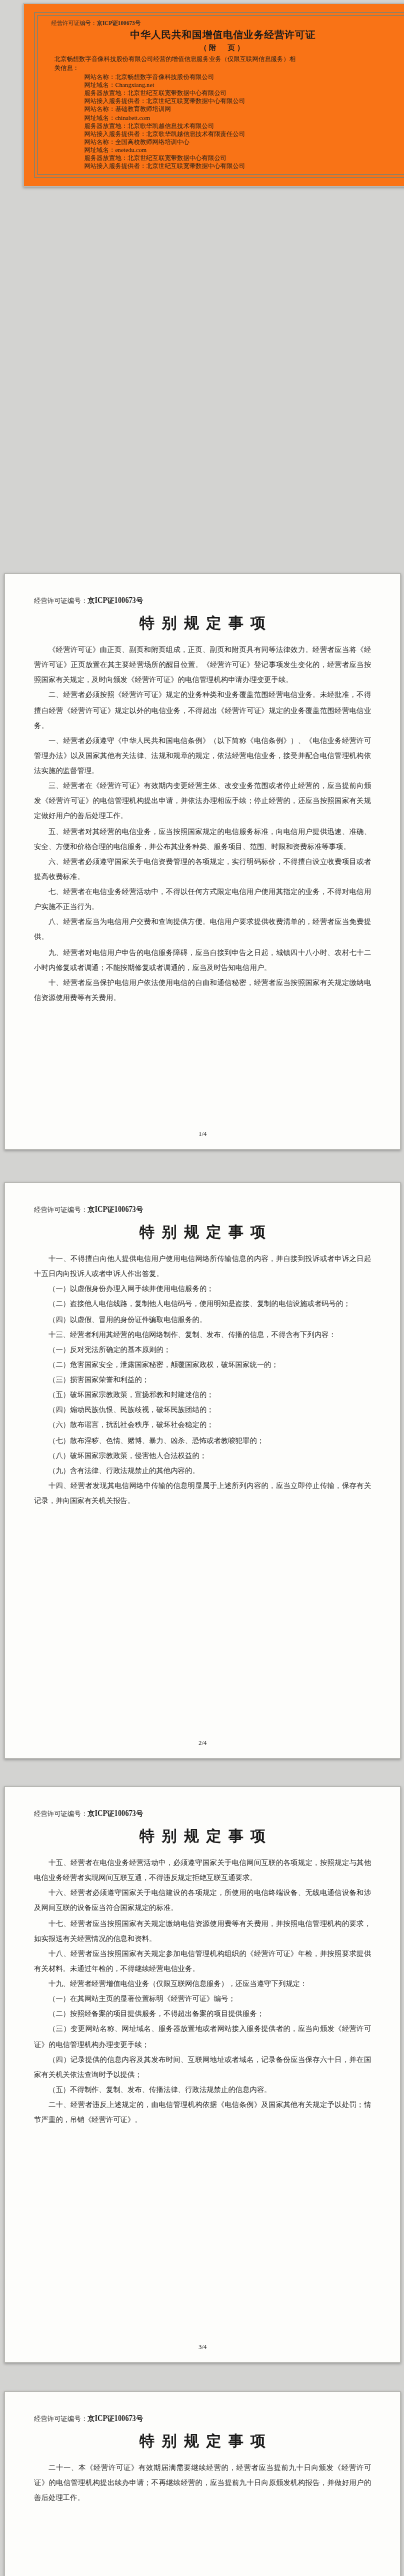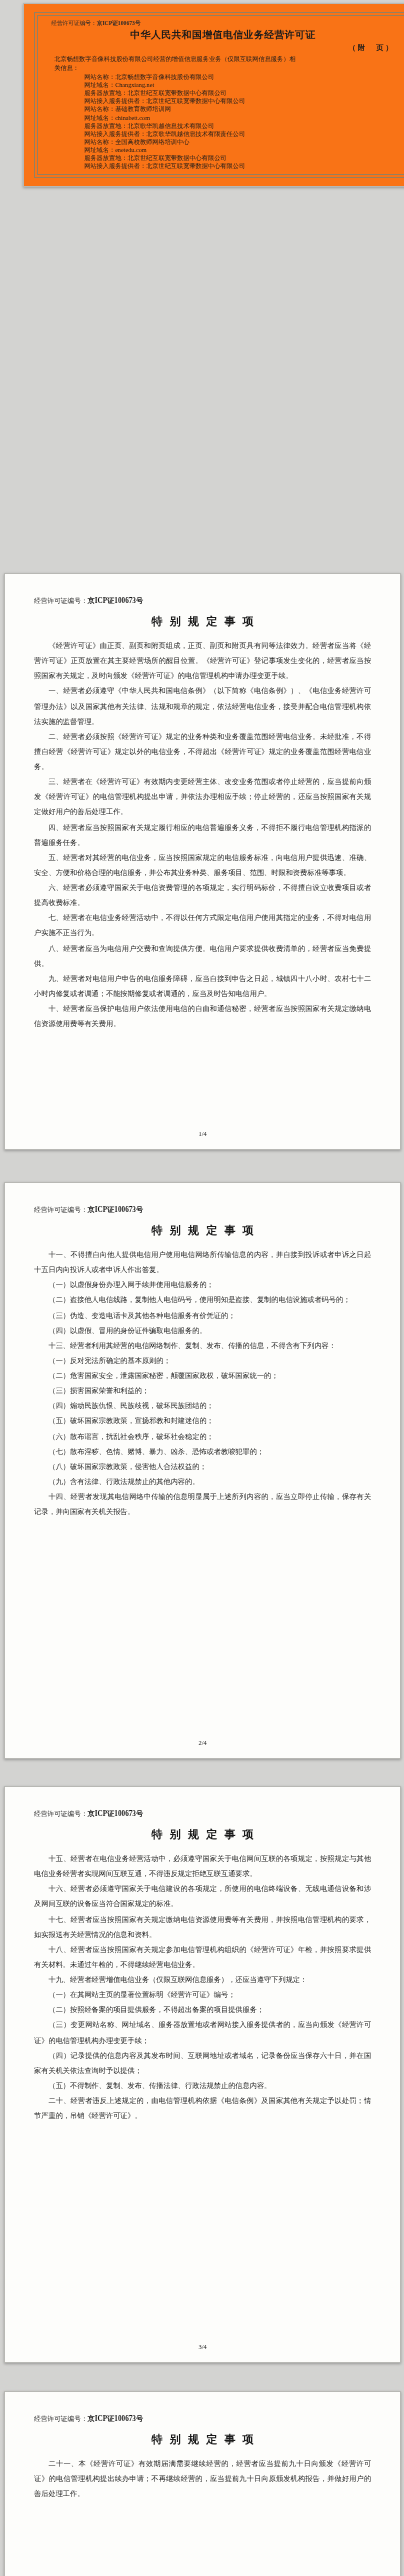--- a/index.html
+++ b/index.html
@@ -18,40 +18,40 @@
     box-shadow:0 0.5px 2.6px rgba(0,0,0,.28);
   }
 
   
   .cert-page { top:3.1px; left:23px; width:400px; height:184px; background:#f97316; padding:8.2px 10.3px;font-family:Liberation Serif, serif; }
   .cert-frame { height:100%; border:0.5px solid #95805f; padding:1.5px; }
   .cert-frame-inner { height:100%; border:1px solid #95805f; padding:4.1px 13.4px 3.1px; overflow:hidden; }
   .cert-license { font-size:5.7px; color:#2a2a2a; margin-bottom:1px; }
   .lic-no { font-weight:bold; }
   .cert-title { font-size:9.8px; text-align:center; font-weight:bold; letter-spacing:0.5px; margin-top:1px; }
-  .cert-subtitle { font-size:7.2px; text-align:right; font-weight:bold; margin:1px 0 2.6px; letter-spacing:2.1px; }
+  .cert-subtitle { font-size:7.2px; text-align:center; font-weight:bold; margin:1px 0 2.6px; letter-spacing:2.1px; }
   .cert-intro { font-size:6.2px; line-height:1.35; max-width:242px; margin:0 0 1px 3.1px; }
   .cert-entries { padding-left:33px; }
   .entry { font-size:6.2px; line-height:1.3; max-width:170px; }
 
   
   .prov-page {
     left:4.1px; width:397px;
     padding:21.6px 29px 12.4px;
     display:flex; flex-direction:column;
   }
   #prov1 { top:573px; height:577px; }
   #prov2 { top:1182px; height:577px; }
   #prov3 { top:1786px; height:577px; }
   #prov4 { top:2391px; height:479px; }
 
   .prov-header { font-size:6.7px; margin-bottom:4.1px; }
   .prov-header .lic-no { font-size:7.2px; }
   .prov-title {
-    font-size:11px; font-weight:bold; text-align:center;
+    font-size:15px; font-weight:bold; text-align:center;
     letter-spacing:7.2px; text-indent:7.2px;
     margin:4.1px 0 10.3px;
   }
   .prov-body {
     flex:1; overflow:hidden;
     font-size:7.2px; line-height:2.1;
     text-align:justify;
   }
   .prov-para { text-indent:2em; }
   .prov-footer { text-align:center; font-size:6.4px; padding-top:4.1px; color:#222; }
@@ -97,50 +97,48 @@
       </div>
     </div>
   </section>
 
   <section class="page prov-page" id="prov1">
     <div class="prov-header"><span>经营许可证编号：</span><span class="lic-no">京ICP证100673号</span></div>
     <h2 class="prov-title">特别规定事项</h2>
     <div class="prov-body">
 
     <p class="prov-para">《经营许可证》由正页、副页和附页组成，正页、副页和附页具有同等法律效力。经营者应当将《经营许可证》正页放置在其主要经营场所的醒目位置。《经营许可证》登记事项发生变化的，经营者应当按照国家有关规定，及时向颁发《经营许可证》的电信管理机构申请办理变更手续。</p>
+        <p class="prov-para">二、经营者必须按照《经营许可证》规定的业务种类和业务覆盖范围经营电信业务。未经批准，不得擅自经营《经营许可证》规定以外的电信业务，不得超出《经营许可证》规定的业务覆盖范围经营电信业务。</p>
         <p class="prov-para">一、经营者必须遵守《中华人民共和国电信条例》（以下简称《电信条例》）、《电信业务经营许可管理办法》以及国家其他有关法律、法规和规章的规定，依法经营电信业务，接受并配合电信管理机构依法实施的监督管理。</p>
-        <p class="prov-para">二、经营者必须按照《经营许可证》规定的业务种类和业务覆盖范围经营电信业务。未经批准，不得擅自经营《经营许可证》规定以外的电信业务，不得超出《经营许可证》规定的业务覆盖范围经营电信业务。</p>
         <p class="prov-para">三、经营者在《经营许可证》有效期内变更经营主体、改变业务范围或者停止经营的，应当提前向颁发《经营许可证》的电信管理机构提出申请，并依法办理相应手续；停止经营的，还应当按照国家有关规定做好用户的善后处理工作。</p>
-        <p class="prov-para">四、经营者应当按照国家有关规定履行相应的电信普遍服务义务，不得拒不履行电信管理机构指派的普遍服务任务。</p>
         <p class="prov-para">五、经营者对其经营的电信业务，应当按照国家规定的电信服务标准，向电信用户提供迅速、准确、安全、方便和价格合理的电信服务，并公布其业务种类、服务项目、范围、时限和资费标准等事项。</p>
         <p class="prov-para">六、经营者必须遵守国家关于电信资费管理的各项规定，实行明码标价，不得擅自设立收费项目或者提高收费标准。</p>
         <p class="prov-para">七、经营者在电信业务经营活动中，不得以任何方式限定电信用户使用其指定的业务，不得对电信用户实施不正当行为。</p>
         <p class="prov-para">八、经营者应当为电信用户交费和查询提供方便。电信用户要求提供收费清单的，经营者应当免费提供。</p>
         <p class="prov-para">九、经营者对电信用户申告的电信服务障碍，应当自接到申告之日起，城镇四十八小时、农村七十二小时内修复或者调通；不能按期修复或者调通的，应当及时告知电信用户。</p>
         <p class="prov-para">十、经营者应当保护电信用户依法使用电信的自由和通信秘密，经营者应当按照国家有关规定缴纳电信资源使用费等有关费用。</p>
       </div>
     <div class="prov-footer">1/4</div>
   </section>
 
   <section class="page prov-page" id="prov2">
     <div class="prov-header"><span>经营许可证编号：</span><span class="lic-no">京ICP证100673号</span></div>
     <h2 class="prov-title">特别规定事项</h2>
     <div class="prov-body">
 
     <p class="prov-para">十一、不得擅自向他人提供电信用户使用电信网络所传输信息的内容，并自接到投诉或者申诉之日起十五日内向投诉人或者申诉人作出答复。</p>
         <p class="prov-para">（一）以虚假身份办理入网手续并使用电信服务的；</p>
         <p class="prov-para">（二）盗接他人电信线路，复制他人电信码号，使用明知是盗接、复制的电信设施或者码号的；</p>
-        <p class="prov-para">（三）伪造、变造电话卡及其他各种电信服务有价凭证的；</p>
         <p class="prov-para">（四）以虚假、冒用的身份证件骗取电信服务的。</p>
         <p class="prov-para">十三、经营者利用其经营的电信网络制作、复制、发布、传播的信息，不得含有下列内容：</p>
         <p class="prov-para">（一）反对宪法所确定的基本原则的；</p>
         <p class="prov-para">（二）危害国家安全，泄露国家秘密，颠覆国家政权，破坏国家统一的；</p>
         <p class="prov-para">（三）损害国家荣誉和利益的；</p>
+        <p class="prov-para">（五）破坏国家宗教政策，宣扬邪教和封建迷信的；</p>
         <p class="prov-para">（四）煽动民族仇恨、民族歧视，破坏民族团结的；</p>
-        <p class="prov-para">（五）破坏国家宗教政策，宣扬邪教和封建迷信的；</p>
         <p class="prov-para">（六）散布谣言，扰乱社会秩序，破坏社会稳定的；</p>
         <p class="prov-para">（七）散布淫秽、色情、赌博、暴力、凶杀、恐怖或者教唆犯罪的；</p>
         <p class="prov-para">（八）破坏国家宗教政策，侵害他人合法权益的；</p>
         <p class="prov-para">（九）含有法律、行政法规禁止的其他内容的。</p>
         <p class="prov-para">十四、经营者发现其电信网络中传输的信息明显属于上述所列内容的，应当立即停止传输，保存有关记录，并向国家有关机关报告。</p>
       </div>
     <div class="prov-footer">2/4</div>
   </section>
 
   <section class="page prov-page" id="prov3">

